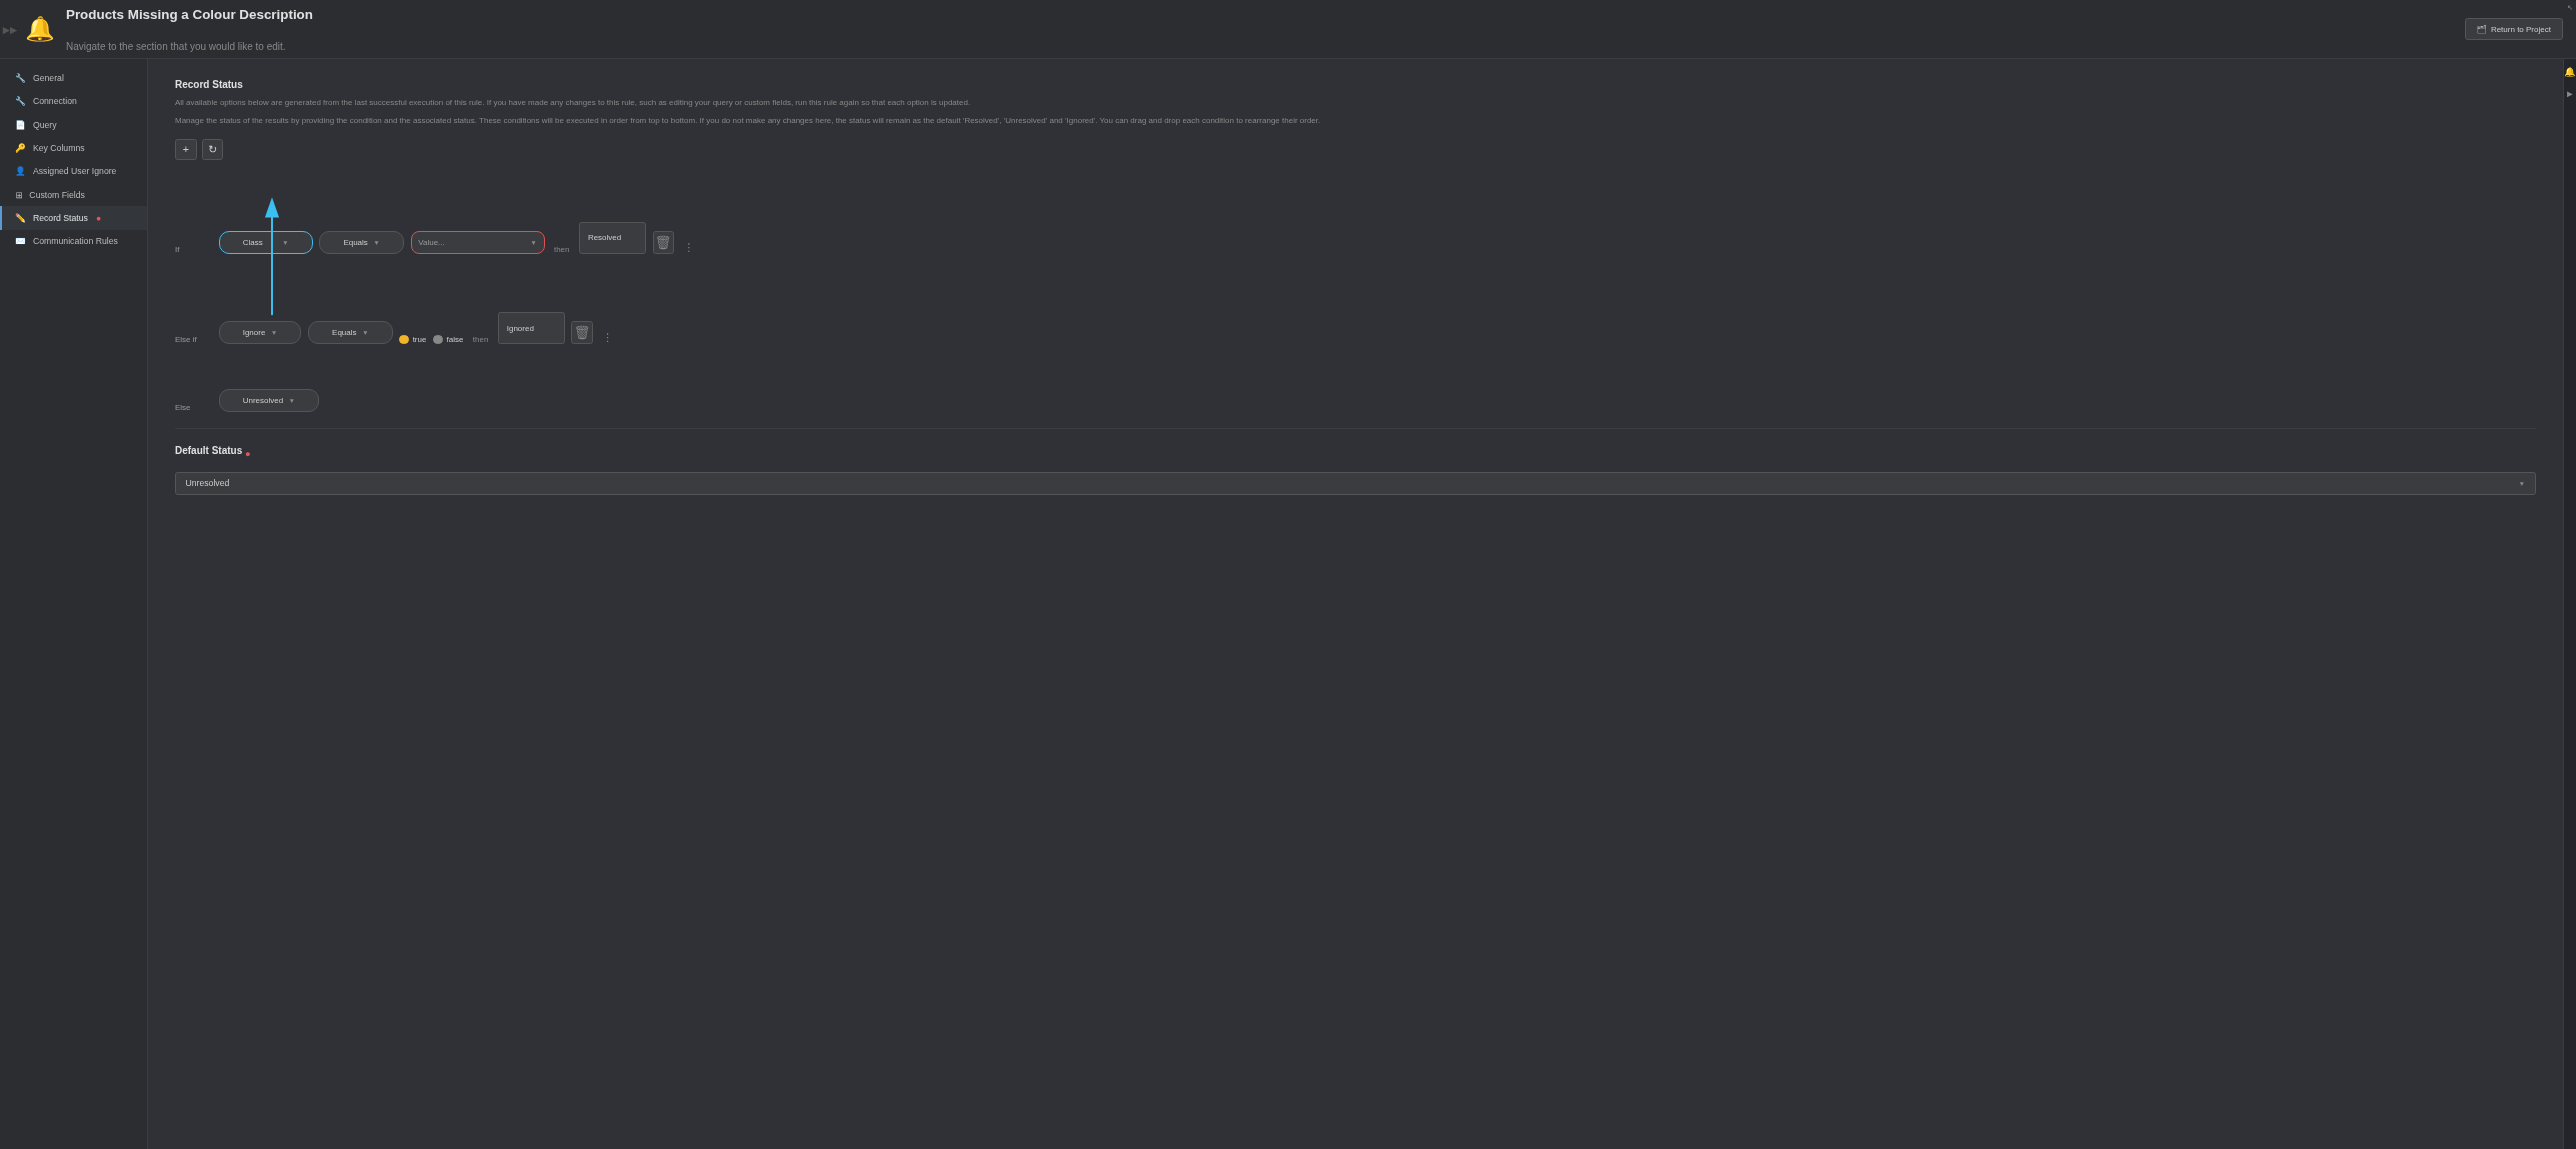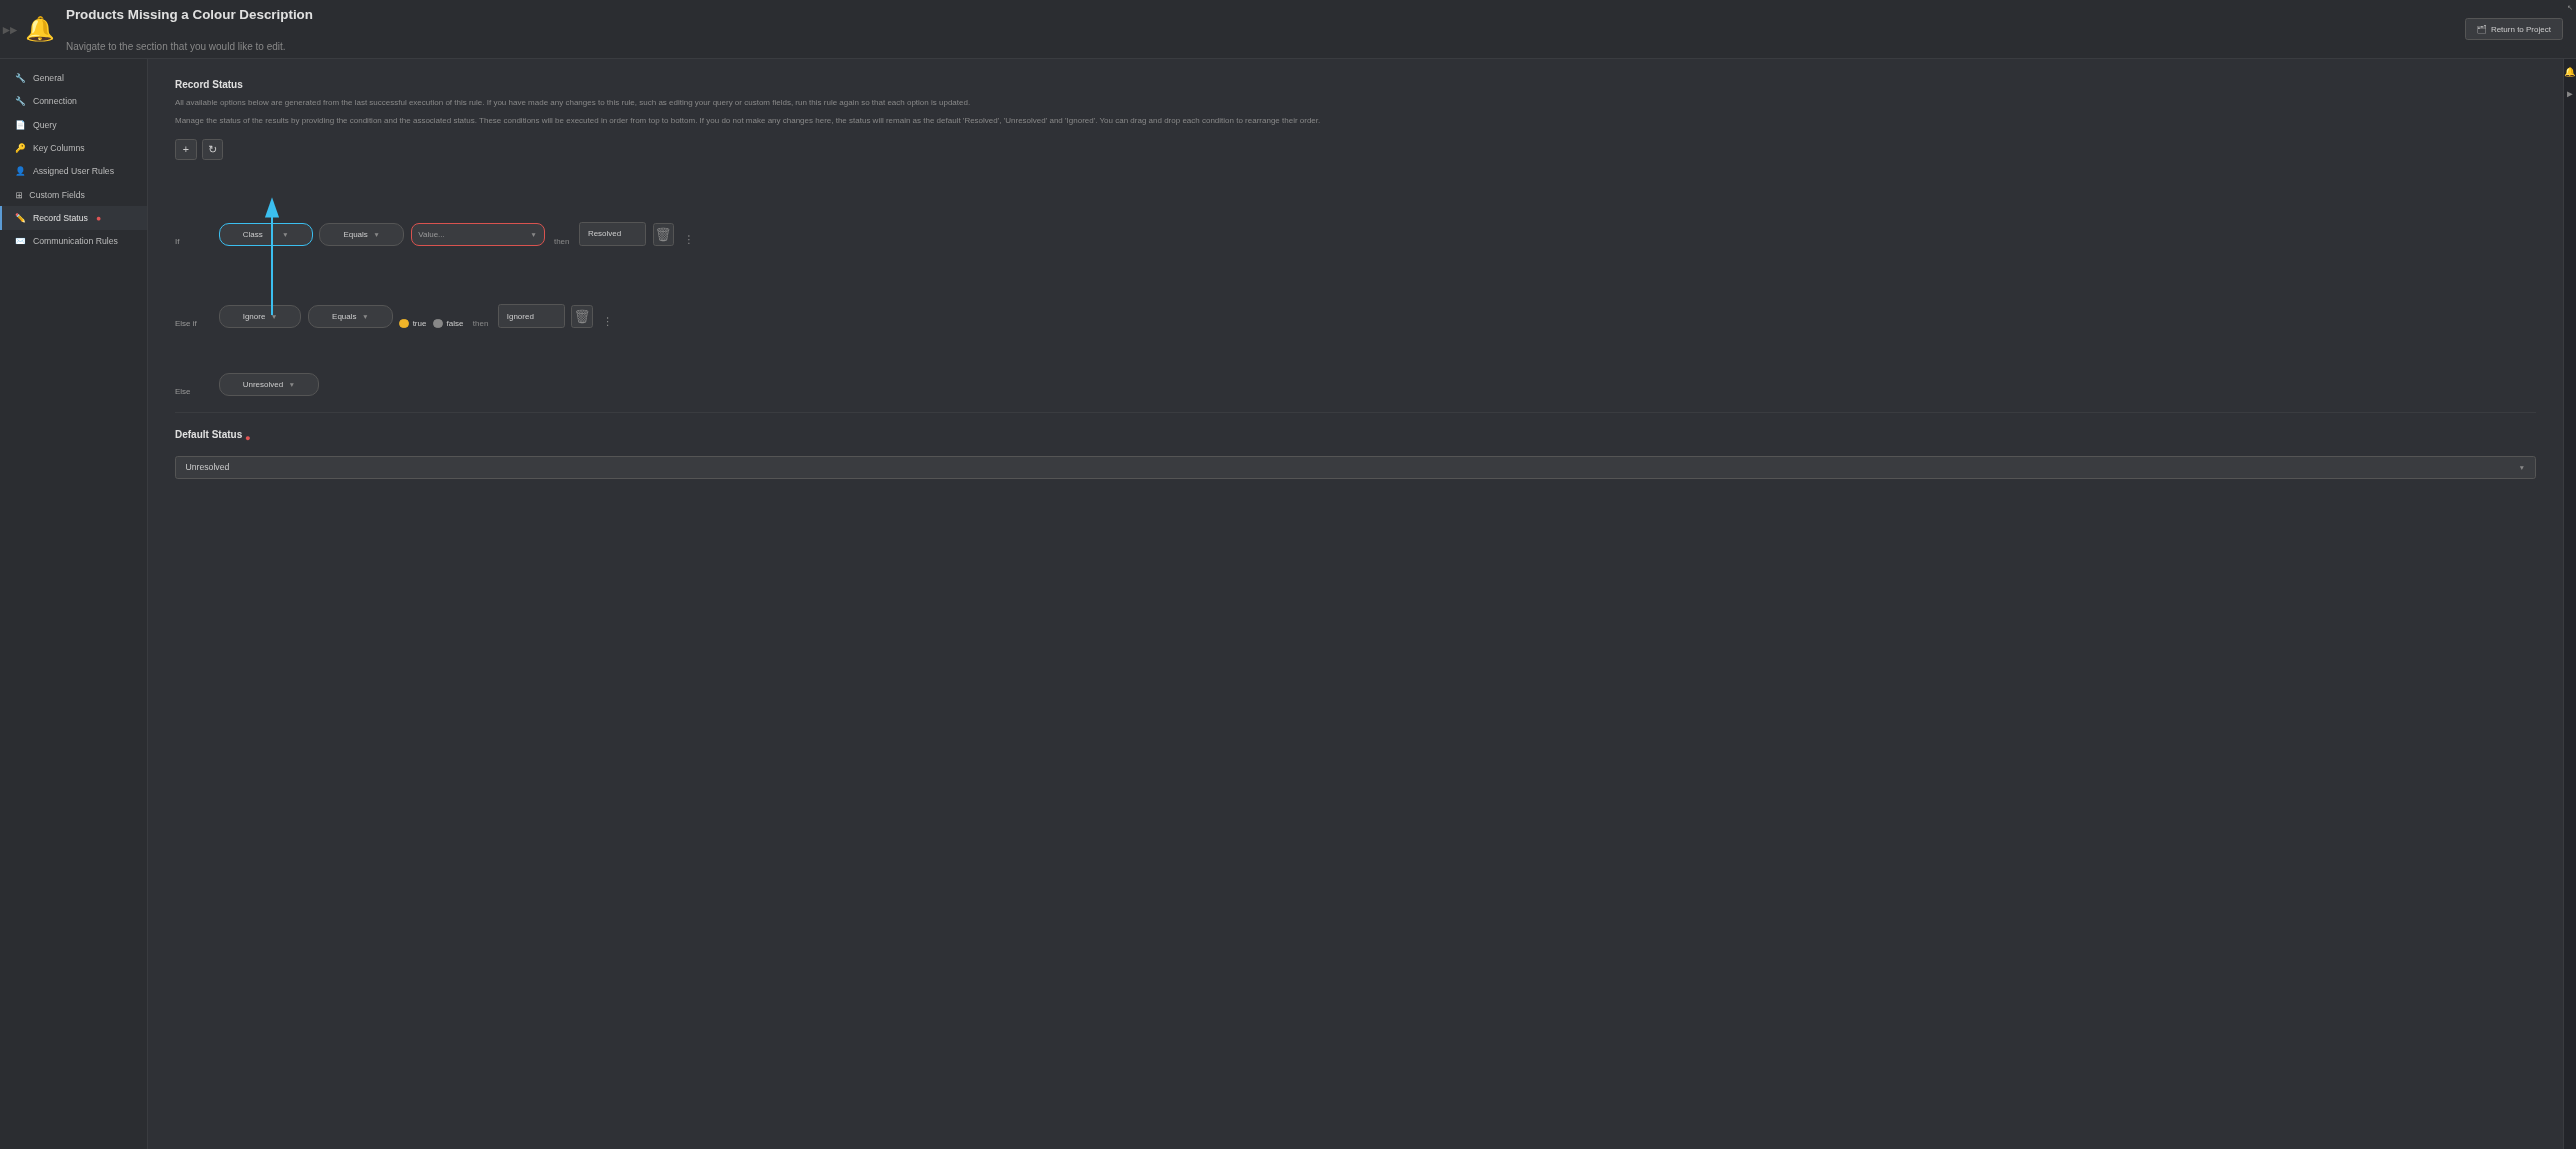--- a/index.html
+++ b/index.html
@@ -212,21 +212,21 @@
     }
 
     .resolved-box {
       background: #3a3c40;
       border: 0.7px solid #555;
       color: #ccc;
       padding: 4px 8px;
       border-radius: 2.7px;
       font-size: 8px;
       min-width: 67px;
-      height: 24px;
+      height: 32px;
       display: flex;
       align-items: center;
       margin-top: 48px;
     }
 
     .delete-btn {
       background: #3a3c40;
       border: 0.7px solid #555;
       color: #888;
       width: 21.5px;
@@ -354,21 +354,21 @@
     <div class="sidebar-item">
       <span class="icon">📄</span>
       <span>Query</span>
     </div>
     <div class="sidebar-item">
       <span class="icon">🔑</span>
       <span>Key Columns</span>
     </div>
     <div class="sidebar-item">
       <span class="icon">👤</span>
-      <span>Assigned User Rules</span>
+      <span>Assigned User Ignore</span>
     </div>
     <div class="sidebar-item">
       <span class="icon">⊞</span>
       <span>Custom Fields</span>
     </div>
     <div class="sidebar-item active">
       <span class="icon">✏️</span>
       <span>Record Status</span>
       <span class="required-dot">●</span>
     </div>

